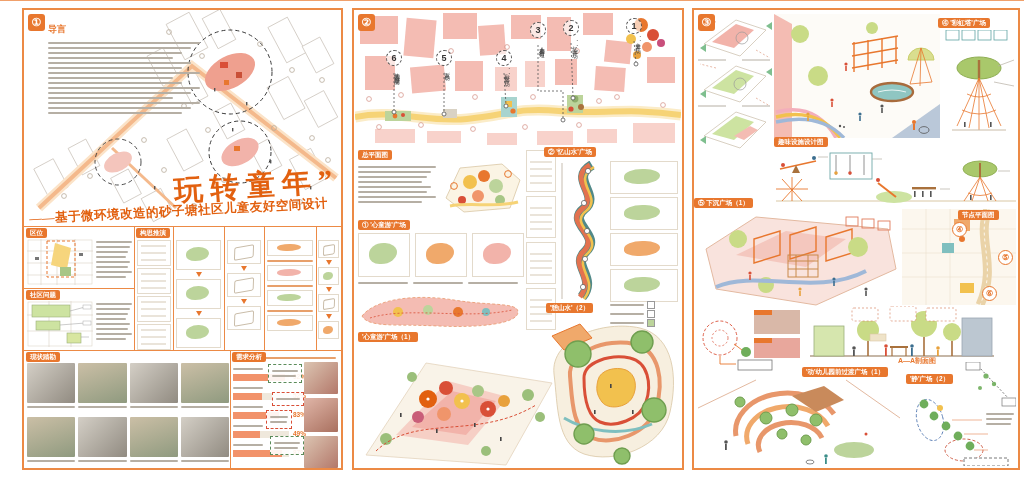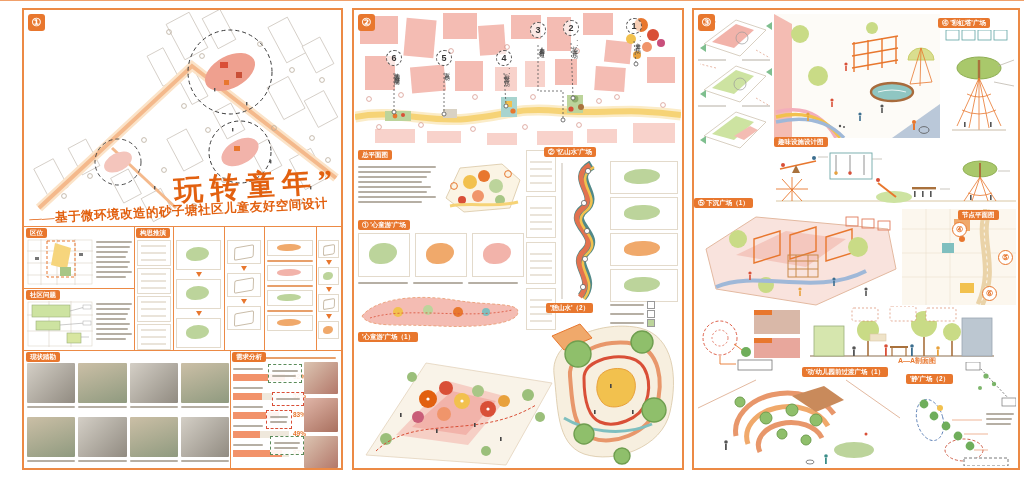--- a/index.html
+++ b/index.html
@@ -119,20 +119,40 @@
       <g fill="#555">
         <rect x="190" y="78" width="1.4" height="3.4"></rect>
           <rect x="222" y="92" width="1.4" height="3.4"></rect>
         <rect x="246" y="150" width="1.4" height="3.4"></rect>
           <rect x="130" y="176" width="1.4" height="3.4"></rect>
         <rect x="208" y="118" width="1.4" height="3.4"></rect>
           <rect x="286" y="176" width="1.4" height="3.4"></rect>
       </g>
     </svg>
 
+    <div class="abs" style="left:24px;top:8px;width:152px;height:130px;z-index:3;">
+      <span style="color:#E8772E;font-size:9px;font-weight:bold;">导言</span>
+      <div class="lines" style="margin-top:3px;">
+          <div class="tl" style="width: 100%;"></div>
+          <div class="tl" style="width: 94%;"></div>
+          <div class="tl" style="width: 88%;"></div>
+          <div class="tl" style="width: 82%;"></div>
+          <div class="tl" style="width: 94%;"></div>
+          <div class="tl" style="width: 88%;"></div>
+          <div class="tl" style="width: 100%;"></div>
+          <div class="tl" style="width: 82%;"></div>
+          <div class="tl" style="width: 88%;"></div>
+          <div class="tl" style="width: 100%;"></div>
+          <div class="tl" style="width: 94%;"></div>
+          <div class="tl" style="width: 82%;"></div>
+          <div class="tl" style="width: 100%;"></div>
+          <div class="tl" style="width: 94%;"></div>
+          <div class="tl" style="width: 88%;"></div>
+        </div>
+    </div>
 
     <div class="title-main" style="right:2px;top:156px;">玩转童年”</div>
     <div class="title-sub" style="left:5px;top:193px;">——基于微环境改造的砂子塘社区儿童友好空间设计</div>
 
     <div class="abs" style="left:0;top:216px;width:317px;height:242px;">
       <div class="grid-line-h" style="left:0;top:0;width:317px;"></div>
       <div class="grid-line-h" style="left:0;top:62px;width:110px;"></div>
       <div class="grid-line-h" style="left:0;top:124px;width:317px;"></div>
       <div class="grid-line-v" style="left:110px;top:0;height:124px;"></div>
       <div class="grid-line-v" style="left:149px;top:0;height:124px;"></div>

